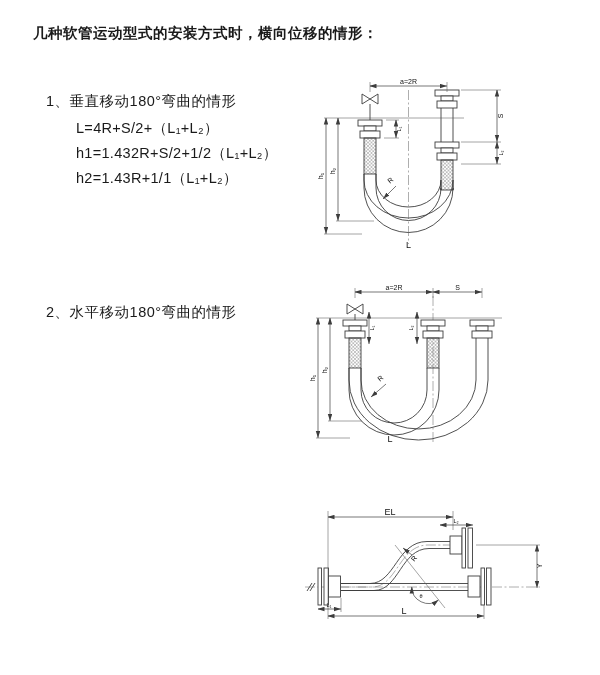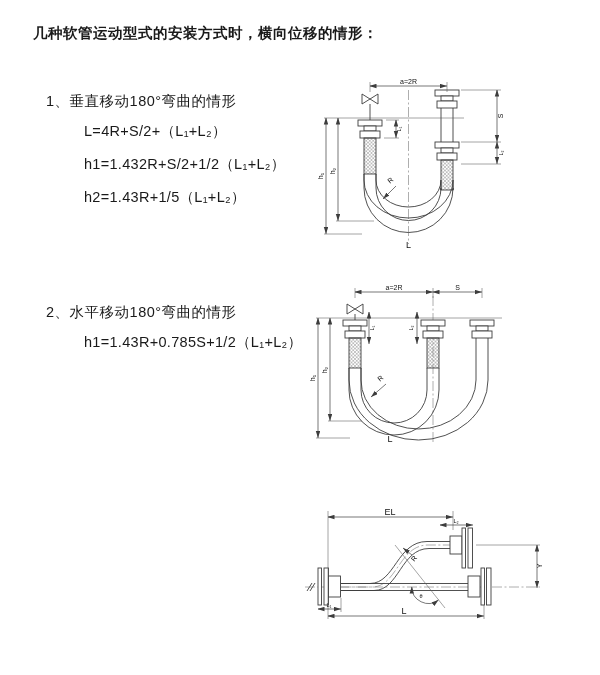--- a/index.html
+++ b/index.html
@@ -4,21 +4,21 @@
 <style>
   html,body{margin:0;padding:0;}
   body{
     width:600px;height:675px;position:relative;background:#ffffff;
     font-family:"Liberation Sans","DejaVu Sans",sans-serif;color:#1a1a1a;overflow:hidden;
   }
   .title{position:absolute;left:33px;top:24px;font-size:14.5px;font-weight:600;letter-spacing:.5px;}
   .section{position:absolute;left:46px;}
   .sec-h{margin:0;font-size:14.5px;font-weight:500;letter-spacing:.5px;}
   .formulas{margin-top:5px;padding-left:30px;}
-  .formula{margin:8px;font-size:14.5px;line-height:25px;letter-spacing:.3px;white-space:nowrap;}
+  .formula{margin:0;font-size:14.5px;line-height:25px;letter-spacing:.3px;white-space:nowrap;}
   .diag{position:absolute;}
   .ln{stroke:#3d3d3d;stroke-width:.9;fill:none;}
   .ext{stroke:#5a5a5a;stroke-width:.55;fill:none;}
   .dim{stroke:#3d3d3d;stroke-width:.7;fill:none;}
   .cl{stroke:#6a6a6a;stroke-width:.55;fill:none;stroke-dasharray:10 2.5 2 2.5;}
   .fit rect{fill:#ffffff;stroke:#3d3d3d;stroke-width:.9;}
   .braid{fill:url(#hx);stroke:#3d3d3d;stroke-width:.9;}
   .valve{fill:#ffffff;stroke:#3d3d3d;stroke-width:.9;}
   .lbl{font-family:"Liberation Sans","DejaVu Sans",sans-serif;font-size:7px;fill:#111;}
   .lbl-sm{font-size:5.5px;}
@@ -41,28 +41,27 @@
   </defs>
 </svg>
 
 <div class="title">几种软管运动型式的安装方式时，横向位移的情形：</div>
 
 <div class="section" style="top:92px;">
   <h2 class="sec-h">1、垂直移动180°弯曲的情形</h2>
   <div class="formulas">
     <p class="formula">L=4R+S/2+（L₁+L₂）</p>
     <p class="formula">h1=1.432R+S/2+1/2（L₁+L₂）</p>
-    <p class="formula">h2=1.43R+1/5（L₁+L₂）</p>
+    <p class="formula">h2=1.43R+1/1（L₁+L₂）</p>
   </div>
 </div>
 
 <div class="section" style="top:303px;">
   <h2 class="sec-h">2、水平移动180°弯曲的情形</h2>
   <div class="formulas">
-    <p class="formula">h1=1.43R+0.785S+1/2（L₁+L₂）</p>
   </div>
 </div>
 
 <div class="section" style="top:522px;">
 </div>
 
 <svg class="diag" style="left:312px;top:76px;" width="220" height="178" viewBox="0 0 220 178">
   <g>
     <line class="cl" x1="96.5" y1="14" x2="96.5" y2="168"></line>
   </g>

